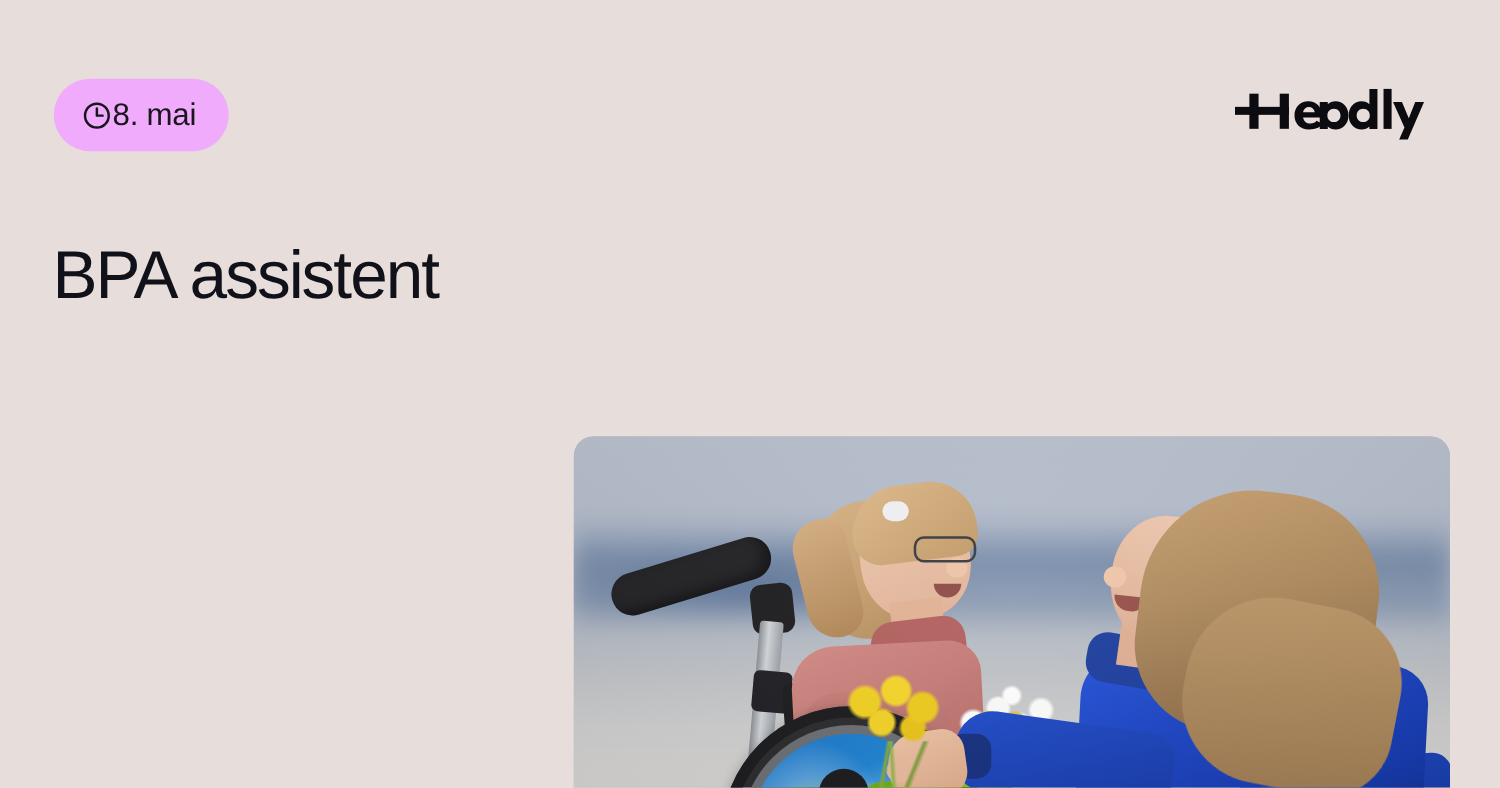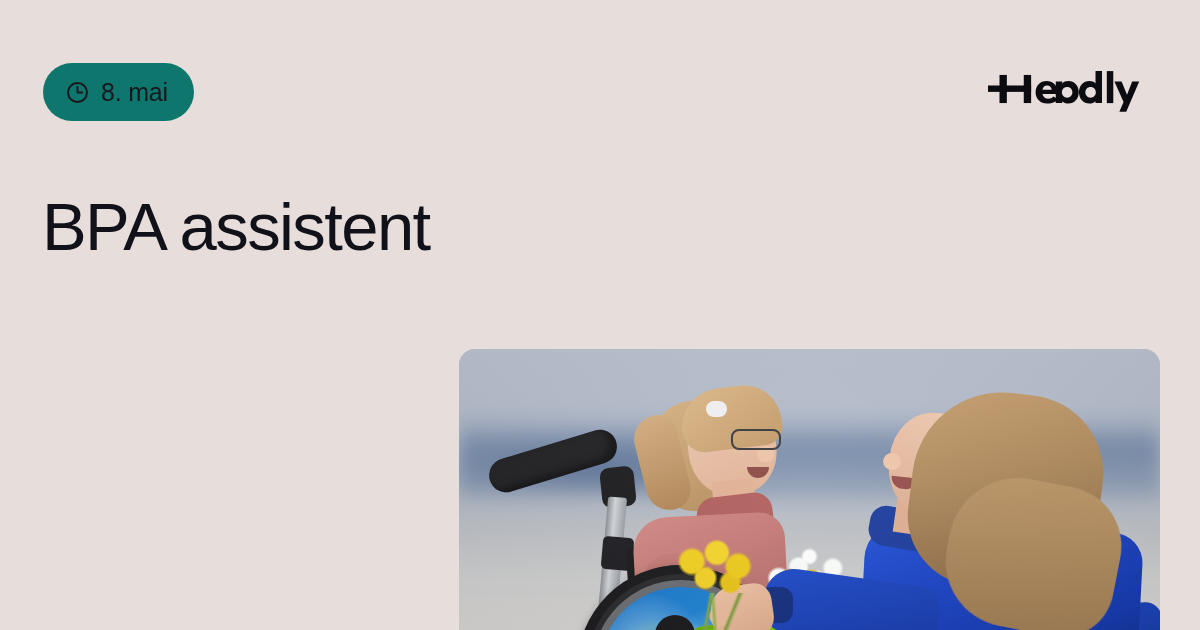--- a/index.html
+++ b/index.html
@@ -6,41 +6,41 @@
   body{
     width:1200px;height:630px;overflow:hidden;position:relative;
     background:#E7DDDB;
     font-family:"Liberation Sans","DejaVu Sans",sans-serif;
     -webkit-font-smoothing:antialiased;
   }
 
   
   .badge{
     position:absolute;left:43px;top:63px;height:58px;
-    display:flex;align-items:center;gap:11px;
-    background:#0f766e;border-radius:29px;
+    display:flex;align-items:center;
+    background:#f0abfc;border-radius:29px;
     padding:0 26px 0 22px;box-sizing:border-box;
   }
   .badge .clock{width:25px;height:25px;display:block;flex:0 0 auto;}
   .badge .date{
     font-size:25px;color:#17171C;letter-spacing:-0.2px;
     line-height:1;white-space:nowrap;
   }
 
   
   .logo{
     position:absolute;right:38px;top:66px;
     height:46px;display:flex;align-items:center;
   }
   .logo svg{display:block;height:46px;width:auto;}
 
   
   .title{
     position:absolute;left:42px;top:193px;
-    font-size:67px;line-height:1.02;color:#111219;
+    font-size:54px;line-height:1.02;color:#111219;
     letter-spacing:-1.6px;font-weight:400;margin:0;white-space:nowrap;
   }
 
   
   .photo-card{
     position:absolute;left:459px;top:349px;width:701px;height:300px;
     border-radius:16px;overflow:hidden;
     background:#B9C0CD;
   }
   .ph{position:absolute;}

